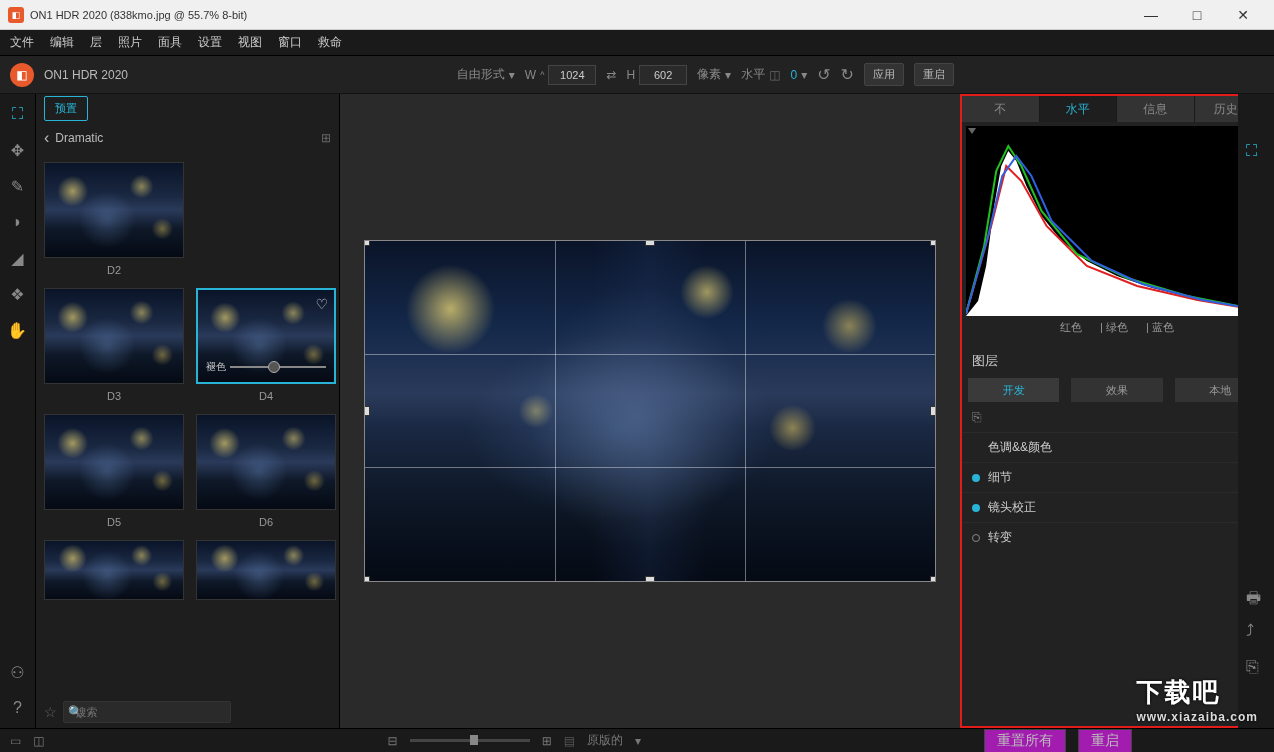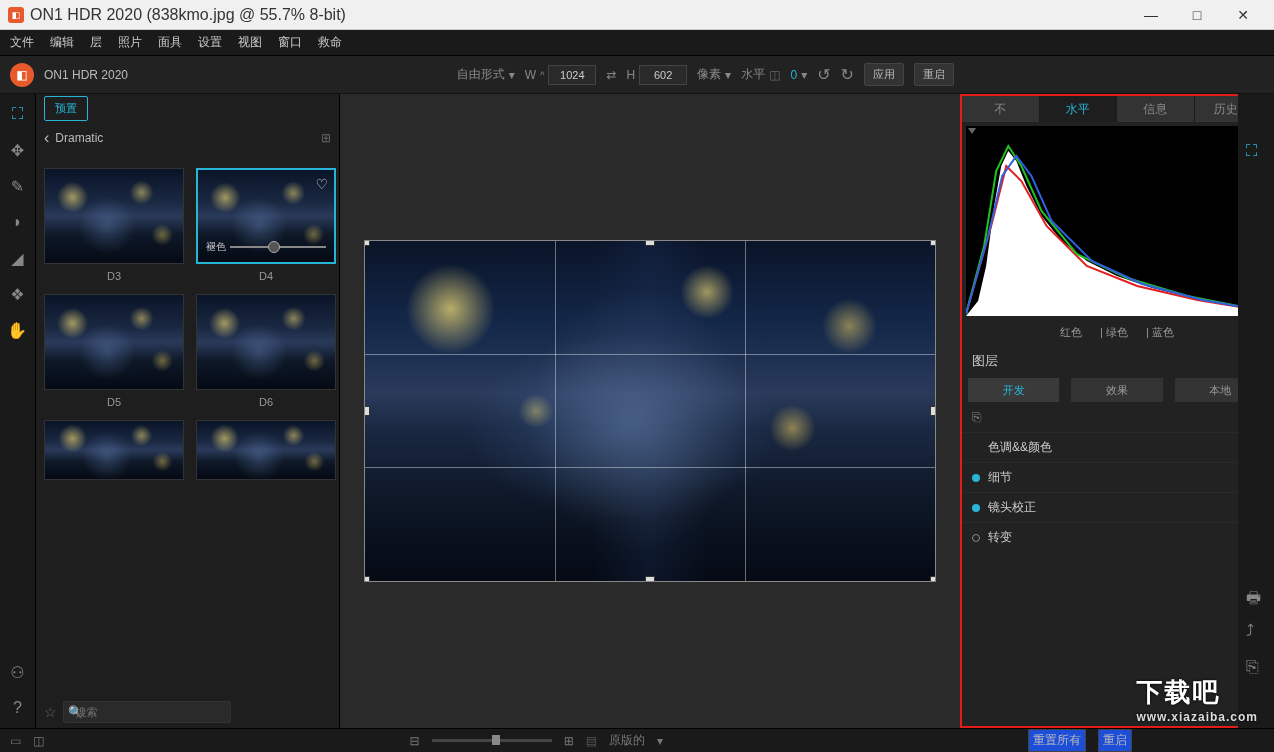--- a/index.html
+++ b/index.html
@@ -1,19 +1,19 @@
 <!DOCTYPE html>
 <html><head>
 <meta charset="utf-8">
 <style>
 *{margin:0;padding:0;box-sizing:border-box;font-family:"Microsoft YaHei",Arial,sans-serif;-webkit-user-select:none;user-select:none}
 body{width:1274px;height:752px;background:#1a1a1a;color:#aaa;font-size:12px;overflow:hidden;position:relative}
 .titlebar{height:30px;background:#f0f0f0;color:#333;display:flex;align-items:center;padding:0 8px;border-bottom:1px solid #ccc}
 .titlebar .icon{width:16px;height:16px;background:#e85a2b;border-radius:3px;margin-right:6px;display:flex;align-items:center;justify-content:center;color:#fff;font-size:9px}
-.titlebar .title{flex:1;font-size:16px}
+.titlebar .title{flex:1;font-size:11px}
 .titlebar .winbtns{display:flex}
 .titlebar .winbtn{width:46px;height:30px;display:flex;align-items:center;justify-content:center;font-size:14px}
 .menubar{height:26px;background:#1a1a1a;display:flex;align-items:center;padding:0 10px;gap:16px;color:#ccc;border-bottom:1px solid #000}
 .menubar span{cursor:pointer;font-size:12px}
 .toolbar{height:38px;background:#222;display:flex;align-items:center;padding:0 10px;gap:10px;border-bottom:1px solid #111}
 .toolbar .appicon{width:24px;height:24px;background:#e85a2b;border-radius:50%;display:flex;align-items:center;justify-content:center;color:#fff;font-size:12px}
 .toolbar .appname{color:#bbb;flex:0 0 auto;margin-right:40px}
 .toolbar .spacer{flex:1}
 .toolbar .ctrl{display:flex;align-items:center;gap:4px;color:#888}
 .toolbar input{width:48px;height:20px;background:#2a2a2a;border:1px solid #444;color:#ccc;text-align:center;font-size:11px}
@@ -56,35 +56,35 @@
 .rightpanel{width:314px;background:#222;display:flex;flex-direction:column;border:2px solid #e21b1b;position:relative}
 .rightstrip{position:absolute;right:-2px;top:0;width:36px;background:#1a1a1a;height:100%;display:flex;flex-direction:column;align-items:center;padding-top:48px;gap:16px}
 .rightstrip .ticon{width:20px;height:20px;color:#27b4d6;font-size:16px}
 .rightstrip .bottom{margin-top:auto;margin-bottom:50px;display:flex;flex-direction:column;gap:16px;color:#888}
 .rpanel-inner{display:flex;flex-direction:column;height:100%;margin-right:0}
 .rtabs{height:26px;display:flex;background:#2a2a2a}
 .rtab{flex:1;display:flex;align-items:center;justify-content:center;font-size:12px;color:#888;background:#333;border-right:1px solid #1a1a1a;cursor:pointer;gap:4px}
 .rtab.active{background:#1e1e1e;color:#27b4d6}
 .histogram{height:190px;background:#000;position:relative;margin:4px}
 .histo-svg{width:100%;height:100%}
-.histolabels{height:24px;display:flex;align-items:center;justify-content:center;gap:18px;font-size:11px;color:#999}
+.histolabels{height:24px;display:flex;justify-content:center;gap:18px;font-size:11px;color:#999}
 .section-title{padding:8px 10px;color:#ccc;font-size:13px}
 .subtabs{height:24px;display:flex;margin:0 6px;gap:12px}
 .subtab{flex:1;display:flex;align-items:center;justify-content:center;font-size:11px;background:#333;color:#999;cursor:pointer}
 .subtab.active{background:#3a3a3a;color:#27b4d6}
 .iconrow{height:30px;display:flex;align-items:center;padding:0 10px;color:#888}
 .iconrow .r{margin-left:auto}
 .adjrow{height:30px;display:flex;align-items:center;padding:0 10px;color:#ccc;border-top:1px solid #2a2a2a;cursor:pointer;gap:8px}
 .adjrow .dot{width:8px;height:8px;border-radius:50%;background:#27b4d6}
 .adjrow .dot.hollow{background:transparent;border:1px solid #888}
 .adjrow .dot.none{background:transparent}
 .adjrow .r{margin-left:auto;color:#888}
 .bottombar{height:24px;background:#1a1a1a;display:flex;align-items:center;padding:0 10px;gap:12px;color:#777;border-top:1px solid #000}
 .bottombar .spacer{flex:1}
-.bottombar .btn{padding:2px 4px;background:#1d4ed8;border:1px solid #444;font-size:12px;color:#bbb}
+.bottombar .btn{padding:2px 12px;background:#a21caf;border:1px solid #444;font-size:14px;color:#bbb}
 .bottombar .track{width:120px;height:3px;background:#444;position:relative}
 .bottombar .knob{width:8px;height:10px;background:#888;position:absolute;left:50%;top:-4px}
 .watermark{position:absolute;right:16px;bottom:28px;font-size:26px;font-weight:bold;color:#fff;text-shadow:0 0 3px #000;letter-spacing:2px}
 .watermark small{display:block;font-size:12px;text-align:right;color:#ddd;letter-spacing:1px}
 </style>
 </head>
 <body>
 
 <div class="titlebar">
   <div class="icon">◧</div>
@@ -166,20 +166,24 @@
     <div class="tabs">
         <div class="tab">预置</div>
       </div>
     <div class="crumb">
       <span style="font-size:16px">‹</span>
       <span>Dramatic</span>
       <span class="viewic">⊞</span>
     </div>
     <div class="thumbs">
       <div class="thumbrow">
+        <div class="thumb">
+            <div class="img"></div>
+            <div class="label">D2</div>
+          </div>
       </div>
       <div class="thumbrow">
         <div class="thumb">
             <div class="img"></div>
             <div class="label">D3</div>
           </div>
         <div class="thumb selected">
           <div class="img">
             <span class="heart">♡</span>
             <div class="slider">

